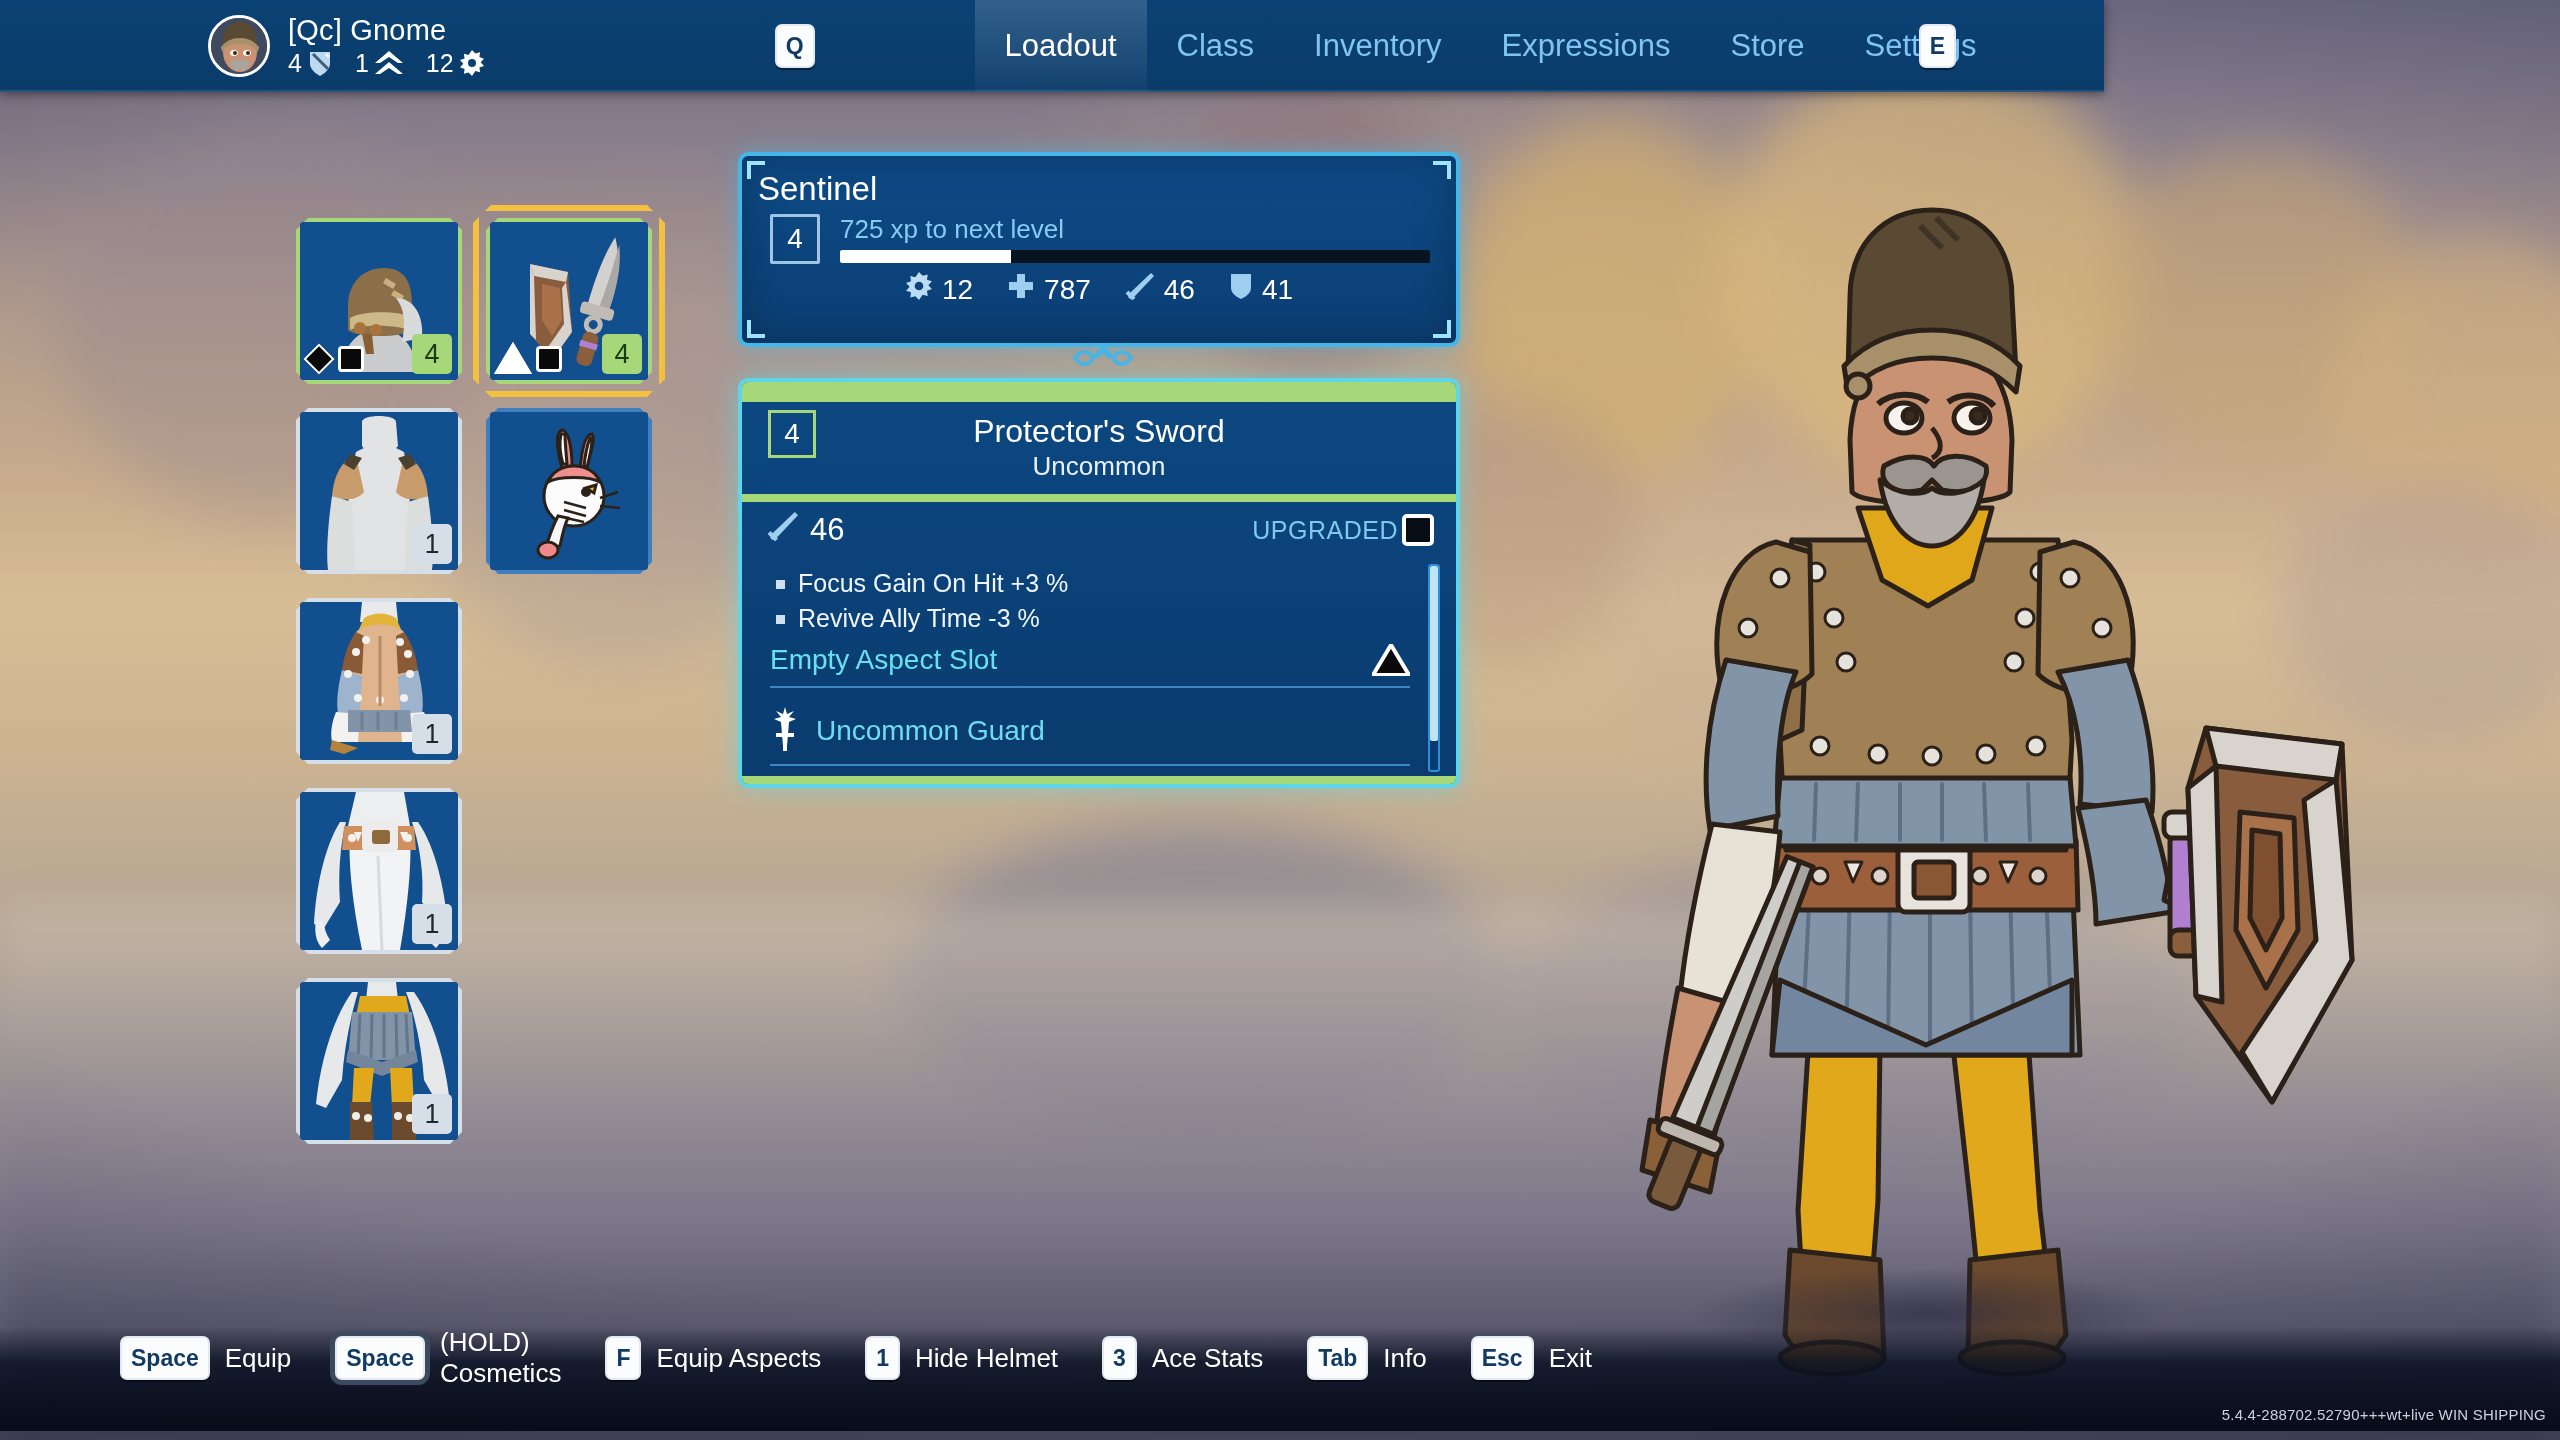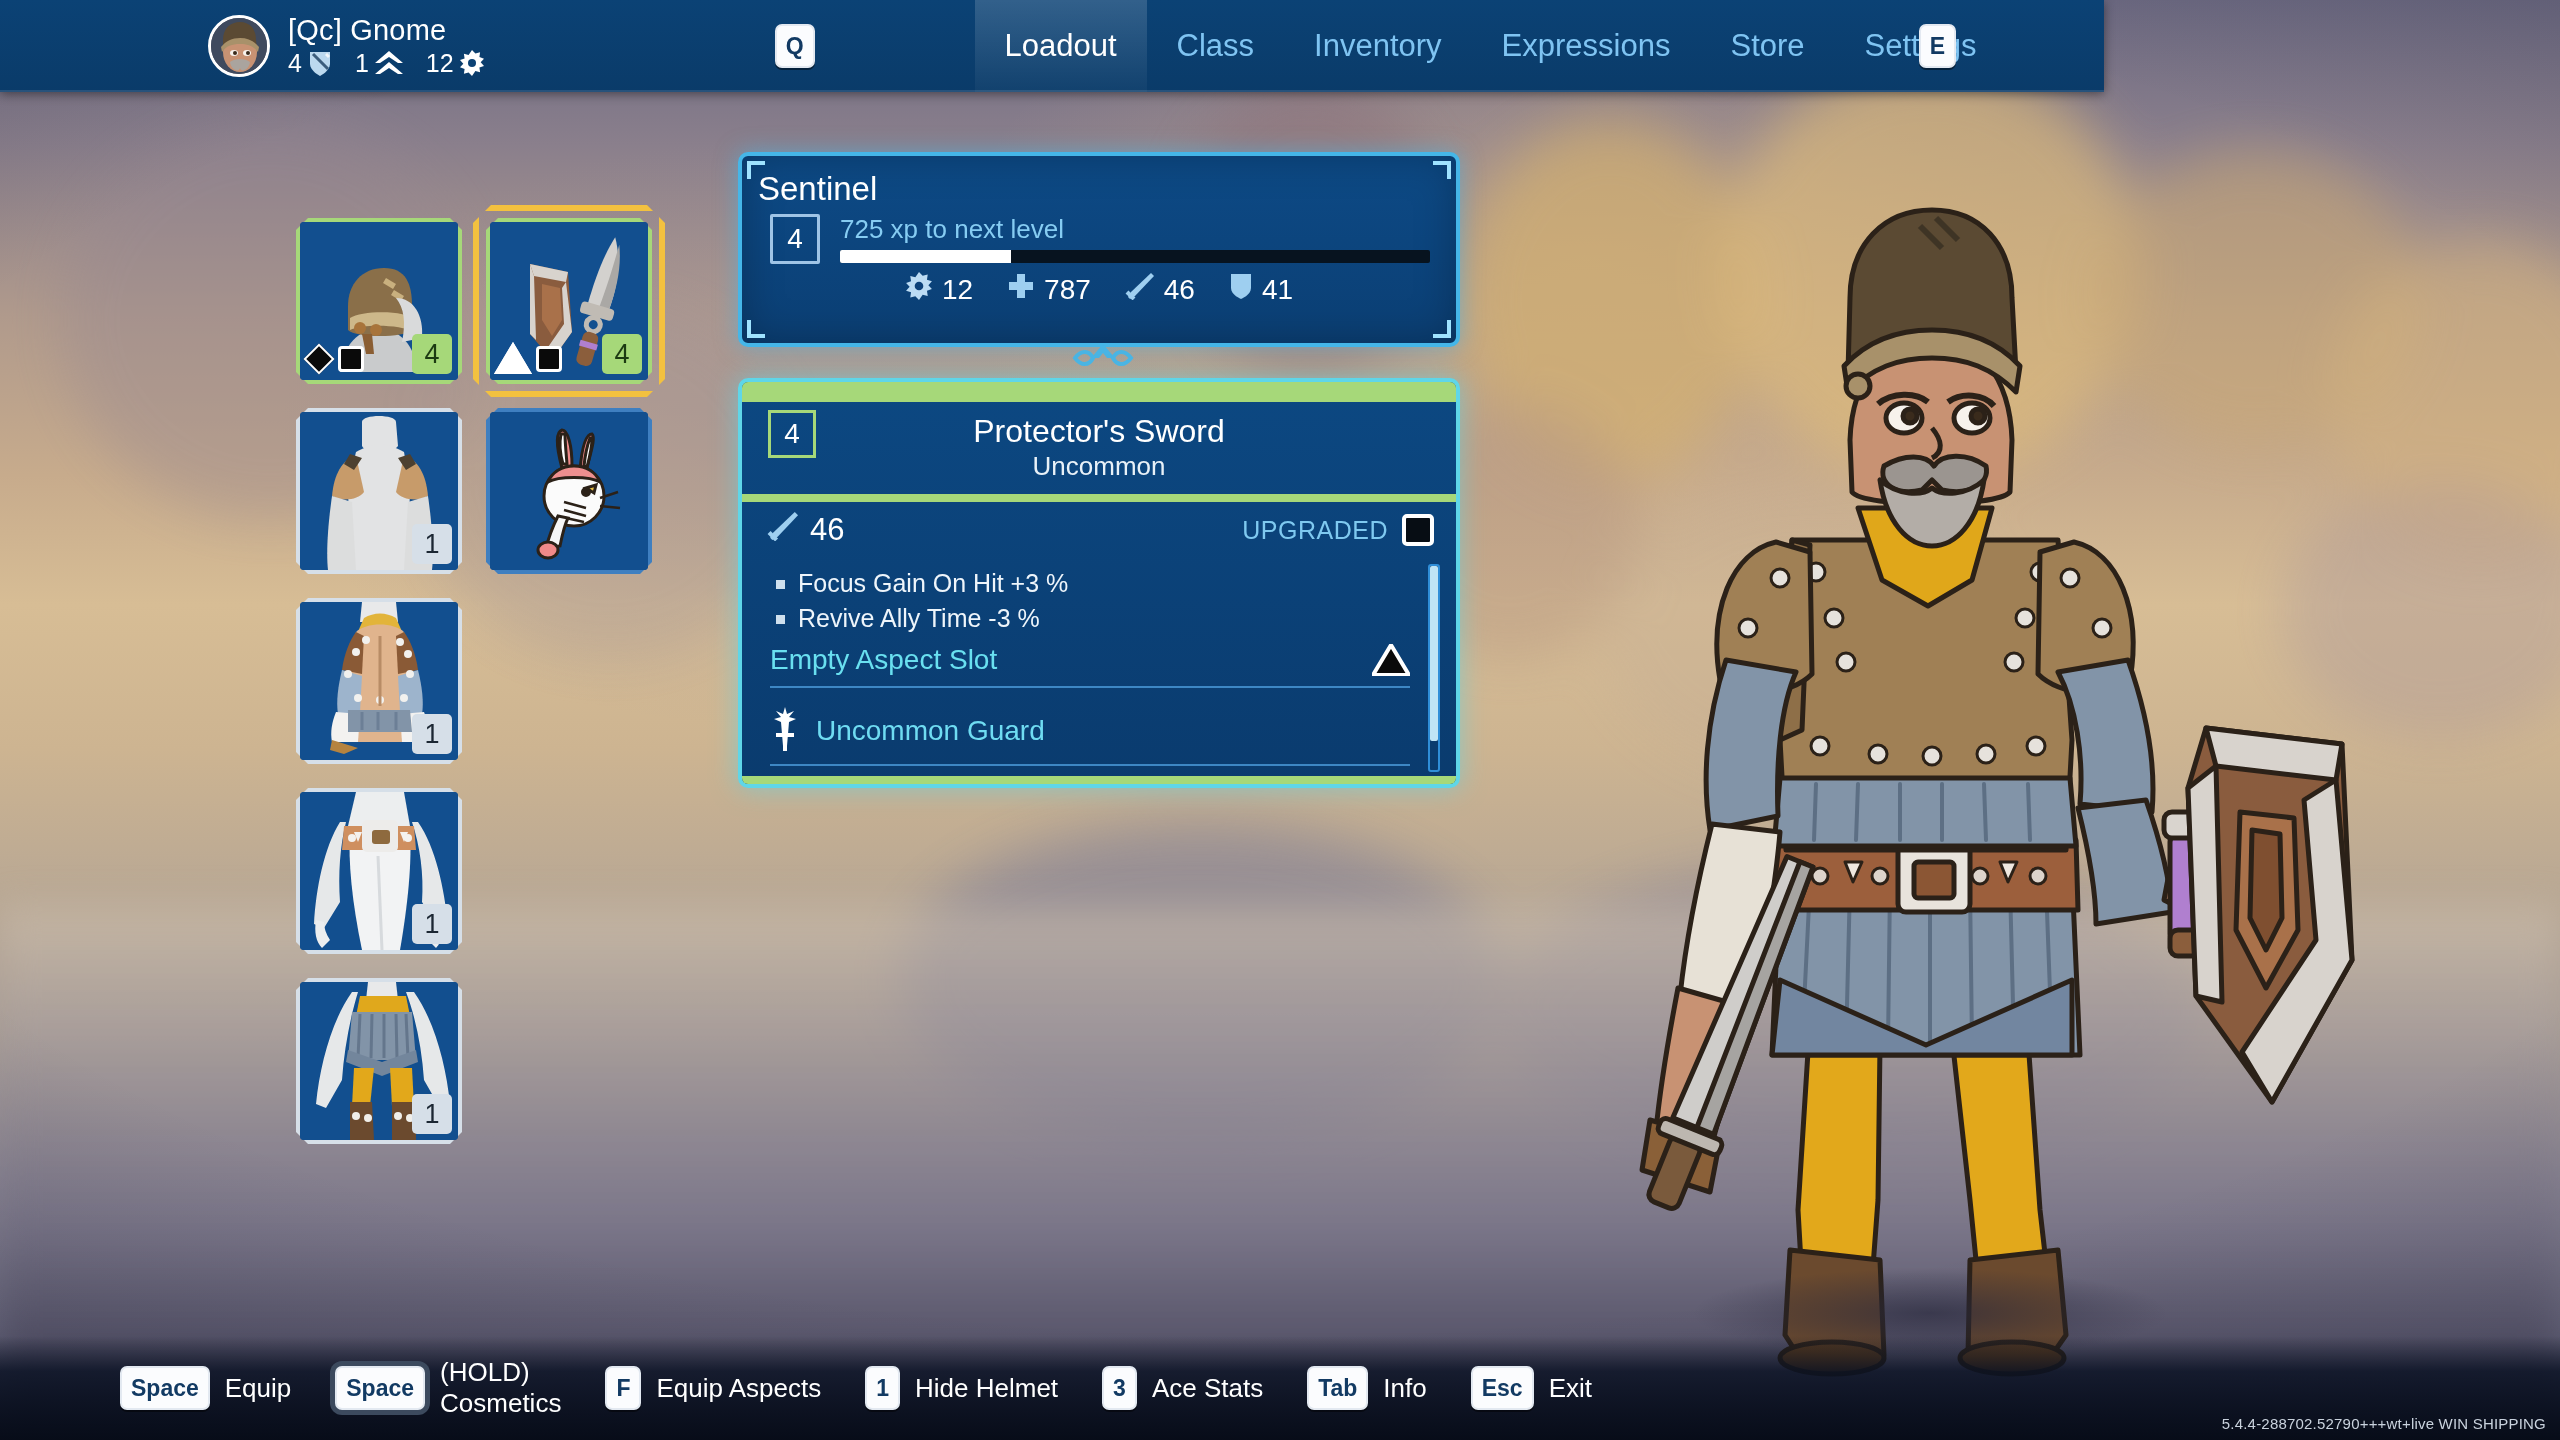--- a/index.html
+++ b/index.html
@@ -205,21 +205,21 @@
     width: 48px; height: 48px; border: 3px solid #a6d879; color: #fff;
     display: flex; align-items: center; justify-content: center; font-size: 28px;
   }
   .item-name { color:#fff; font-size: 32px; text-align: center; line-height: 38px; }
   .item-rarity { color:#e8f1f8; font-size: 26px; text-align: center; line-height: 32px; }
   .card-divider { height: 8px; background: #a6d879; }
   .card-stat-row {
     display: flex; align-items: center; padding: 8px 22px 8px 24px; height: 56px;
   }
   .dmg { display:flex; align-items:center; gap: 10px; color:#fff; font-size: 31px; }
-  .upg { margin-left: auto; display:flex; align-items:center; gap: 14px; }
+  .upg { margin-left: auto; display:flex; align-items:center; gap: 4px; }
   .upg-label { color: #7fc9f0; font-size: 25px; letter-spacing: .5px; }
   .upg-box {
     width: 32px; height: 32px; background: #070d14; border: 4px solid #fff; border-radius: 5px;
   }
   .card-body { position: relative; height: 218px; overflow: hidden; padding: 0 0 0 0; }
   .card-scroll { position: absolute; left: 0; top: 0; right: 0; padding: 8px 46px 0 28px; }
   .bullets { list-style: none; margin: 0 0 4px 6px; }
   .bullets li {
     color:#eef5fb; font-size: 25px; line-height: 35px; position: relative; padding-left: 22px;
   }
@@ -249,23 +249,23 @@
   }
 
   .card-bottom-accent { height: 9px; background: #a6d879; }
   .card-foot {
     height: 52px; display:flex; align-items:center; justify-content:flex-end;
     padding-right: 32px; gap: 14px;
   }
 
   
   .bottombar {
-    position:absolute; left:0; right:0; bottom:0; height: 104px; z-index: 30;
+    position:absolute; left:0; right:0; bottom:9px; height: 104px; z-index: 30;
     background: linear-gradient(180deg, rgba(8,16,34,.0) 0%, rgba(8,16,34,.80) 34%, rgba(5,10,22,.96) 100%);
-    display:flex; align-items:center;
+    display:flex; align-items:flex-start;
   }
   .hints { display:flex; align-items:center; margin-left: 120px; gap: 44px; }
   .hint { display:flex; align-items:center; gap: 15px; }
   .hint-label { color:#fff; font-size: 26px; line-height: 31px; white-space: pre-line; }
   .version {
     position:absolute; right: 14px; bottom: 8px;
     color:#c9d2dd; font-size: 15px; letter-spacing: .2px;
   }
 </style>
 </head>

